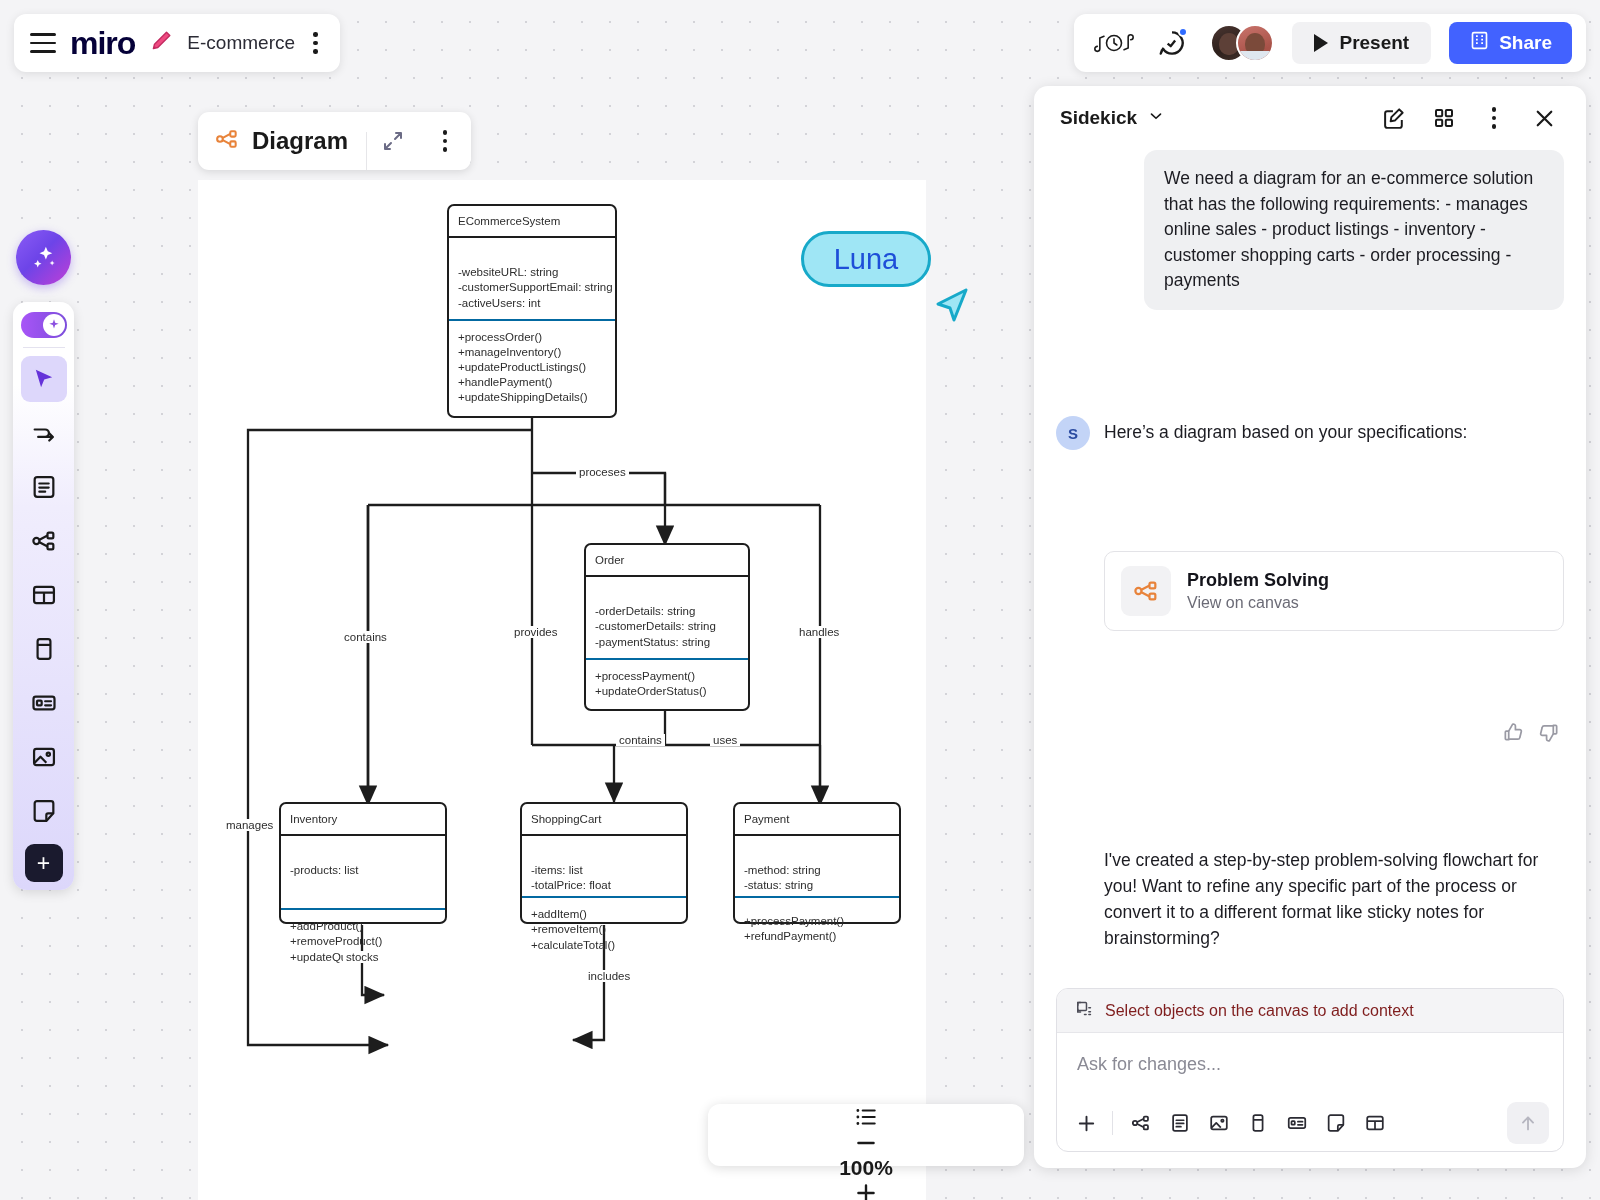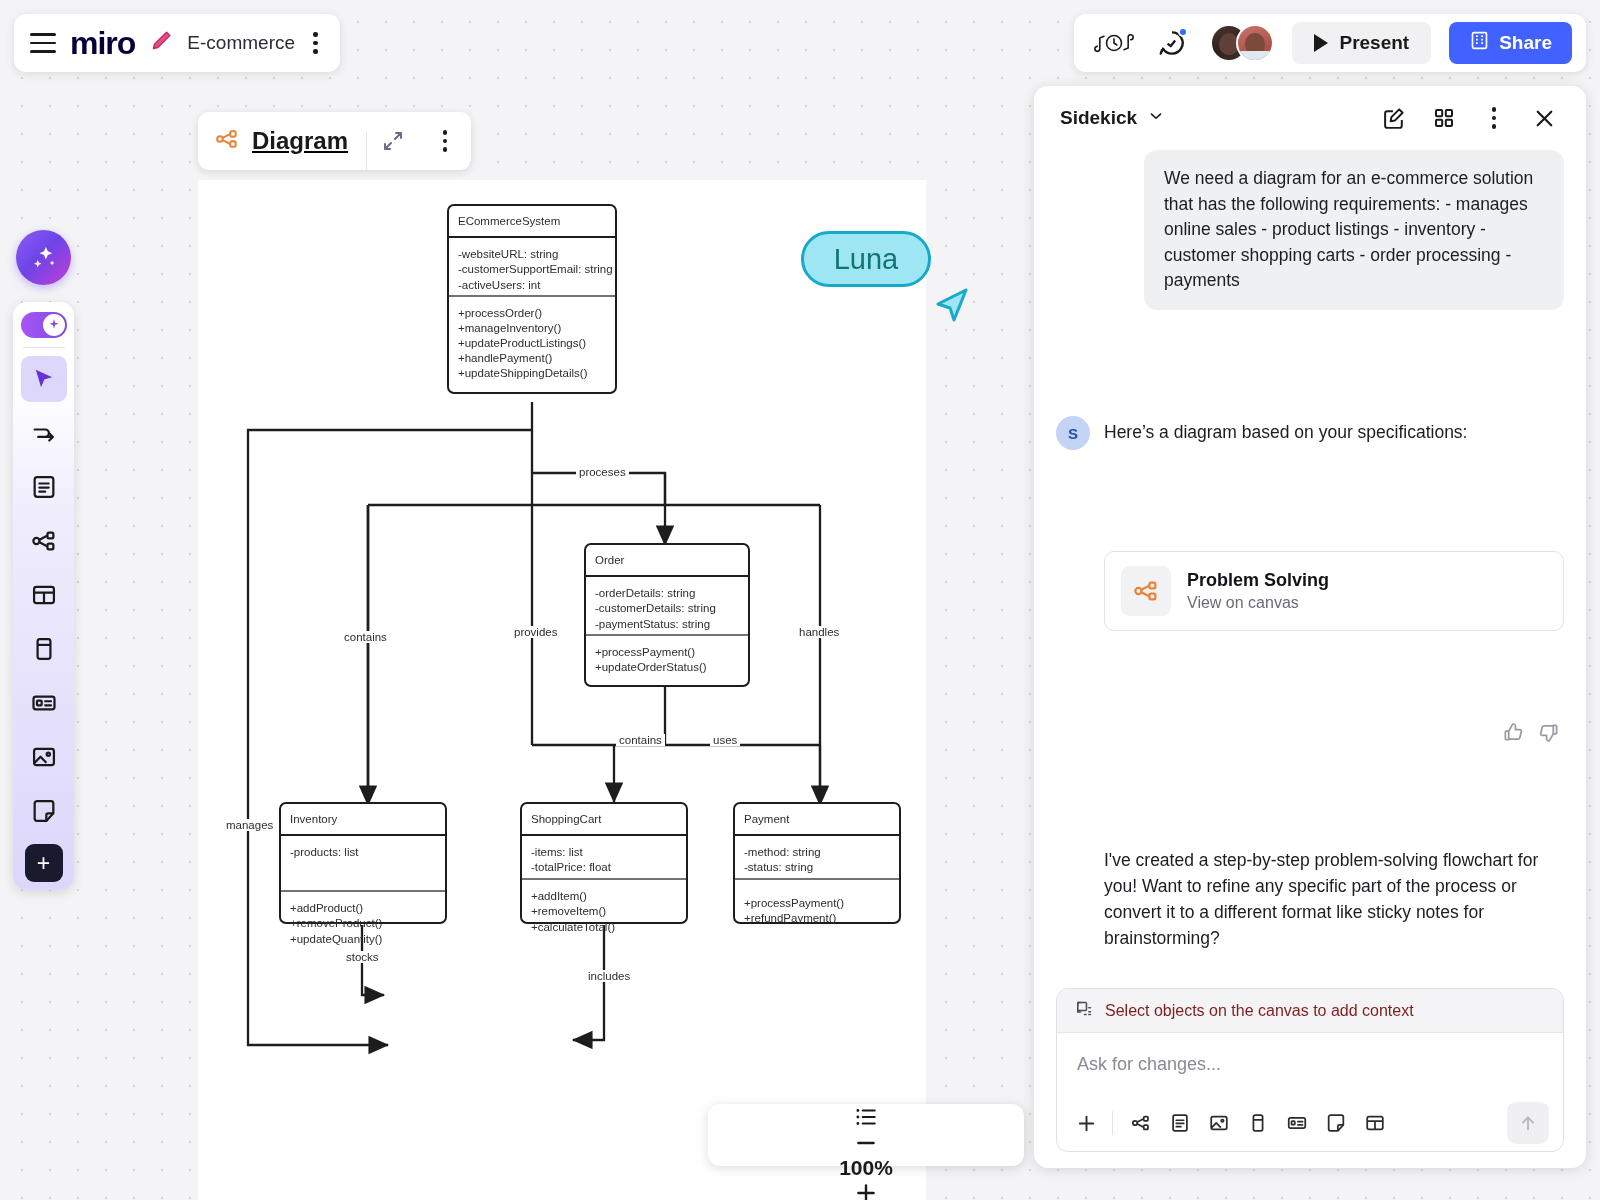--- a/index.html
+++ b/index.html
@@ -95,49 +95,49 @@
      justify-content:center; margin: 4px 0; cursor:pointer; }
   .tool.active { background:#ddd7fb; }
   .tool-plus {
     width:38px;height:38px;border-radius:9px;background:#1a1a2e;color:#fff;
     display:flex;align-items:center;justify-content:center;font-size:23px; margin-top:6px; cursor:pointer;
   }
 
   
   .frame-label {
     position:absolute; left:198px; top:112px; height:58px; display:flex; align-items:flex-end;
-    background:#fff; border-radius:11px; box-shadow:0 2px 9px rgba(0,0,0,.12); z-index:20;text-decoration:underline;
+    background:#fff; border-radius:11px; box-shadow:0 2px 9px rgba(0,0,0,.12); z-index:20;
   }
   .frame-label .fl-main { display:flex; align-items:center; gap:12px; padding: 0 18px 0 16px; height:100%; cursor:pointer; }
   .frame-label .fl-title { font-size:24px; font-weight:600; color:#1a1a1a; }
   .frame-label .divider { width:1px; height:38px; background:#e6e6e9; }
   .fl-act { display:flex; align-items:center; justify-content:center; width:52px; height:100%; cursor:pointer; }
 
   .frame {
     position:absolute; left:198px; top:180px; width:728px; height:1095px;
     background:#fff; overflow:hidden; z-index:10;
   }
   .frame svg { position:absolute; left:0; top:0; }
 
   
   .uml {
     position:absolute; background:#fff; border:2px solid #1d1d1d; border-radius:7px;
     font-size:11.5px; color:#2d2d2d; line-height:1.32;
   }
   .uml .u-name { padding:8px 9px 7px; border-bottom:2px solid #1d1d1d; }
-  .uml .u-attrs { padding:9px 9px 2px; border-bottom:2px solid #737373; }
+  .uml .u-attrs { padding:9px 9px 8px; border-bottom:2px solid #0369a1;margin-top:18px; }
   .uml .u-ops { padding:9px 9px 10px; }
   .uml .row { white-space:nowrap; }
 
   
   .luna-pill {
     position:absolute; left:801px; top:231px; width:130px; height:56px;
     background:#9fe6f5; border:3.5px solid #17a9c9; border-radius:28px;
     display:flex; align-items:center; justify-content:center;
-    font-size:29px; color:#0f766e; z-index:22;
+    font-size:29px; color:#1d4ed8; z-index:22;
   }
   .luna-cursor { position:absolute; left:930px; top:282px; z-index:22; }
 
   
   .zoom-bar {
     position:absolute; left:708px; top:1104px; width:316px; height:62px;
     background:#fff; border-radius:12px; box-shadow:0 2px 12px rgba(0,0,0,.14);
     display:flex; align-items:center; justify-content:space-between; padding: 0 22px; z-index:28;flex-direction:column;
   }
   .zoom-bar .zb { display:flex; align-items:center; justify-content:center; cursor:pointer; }

